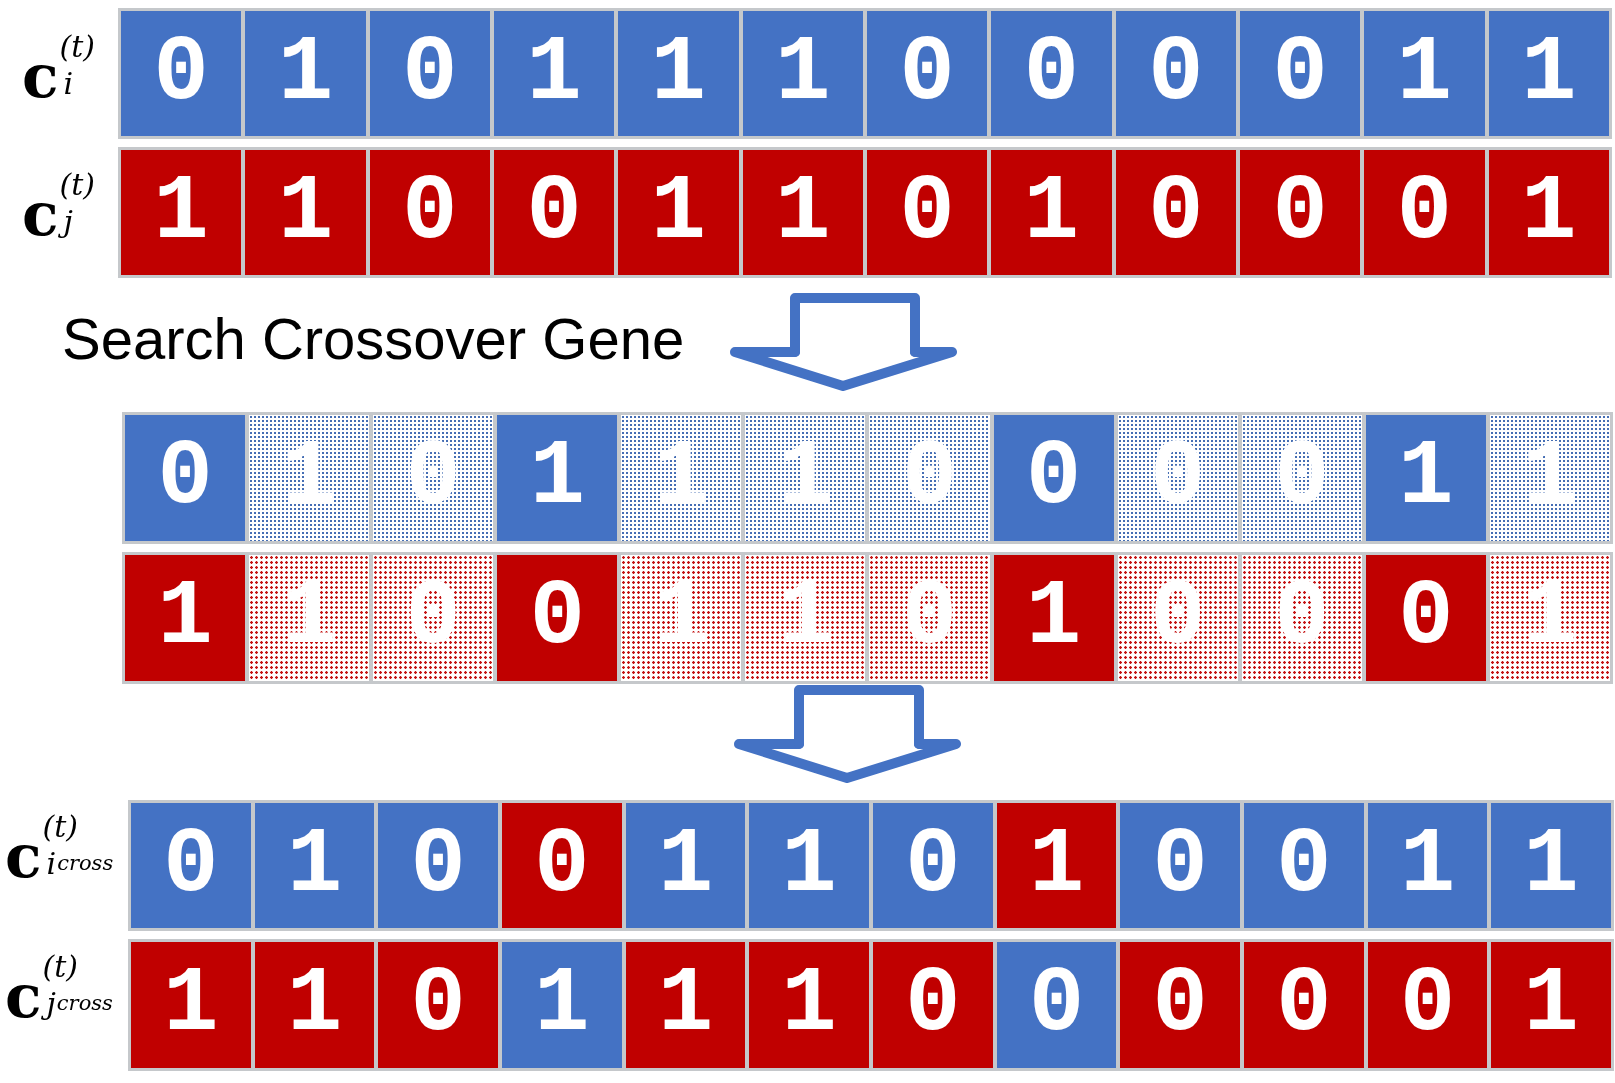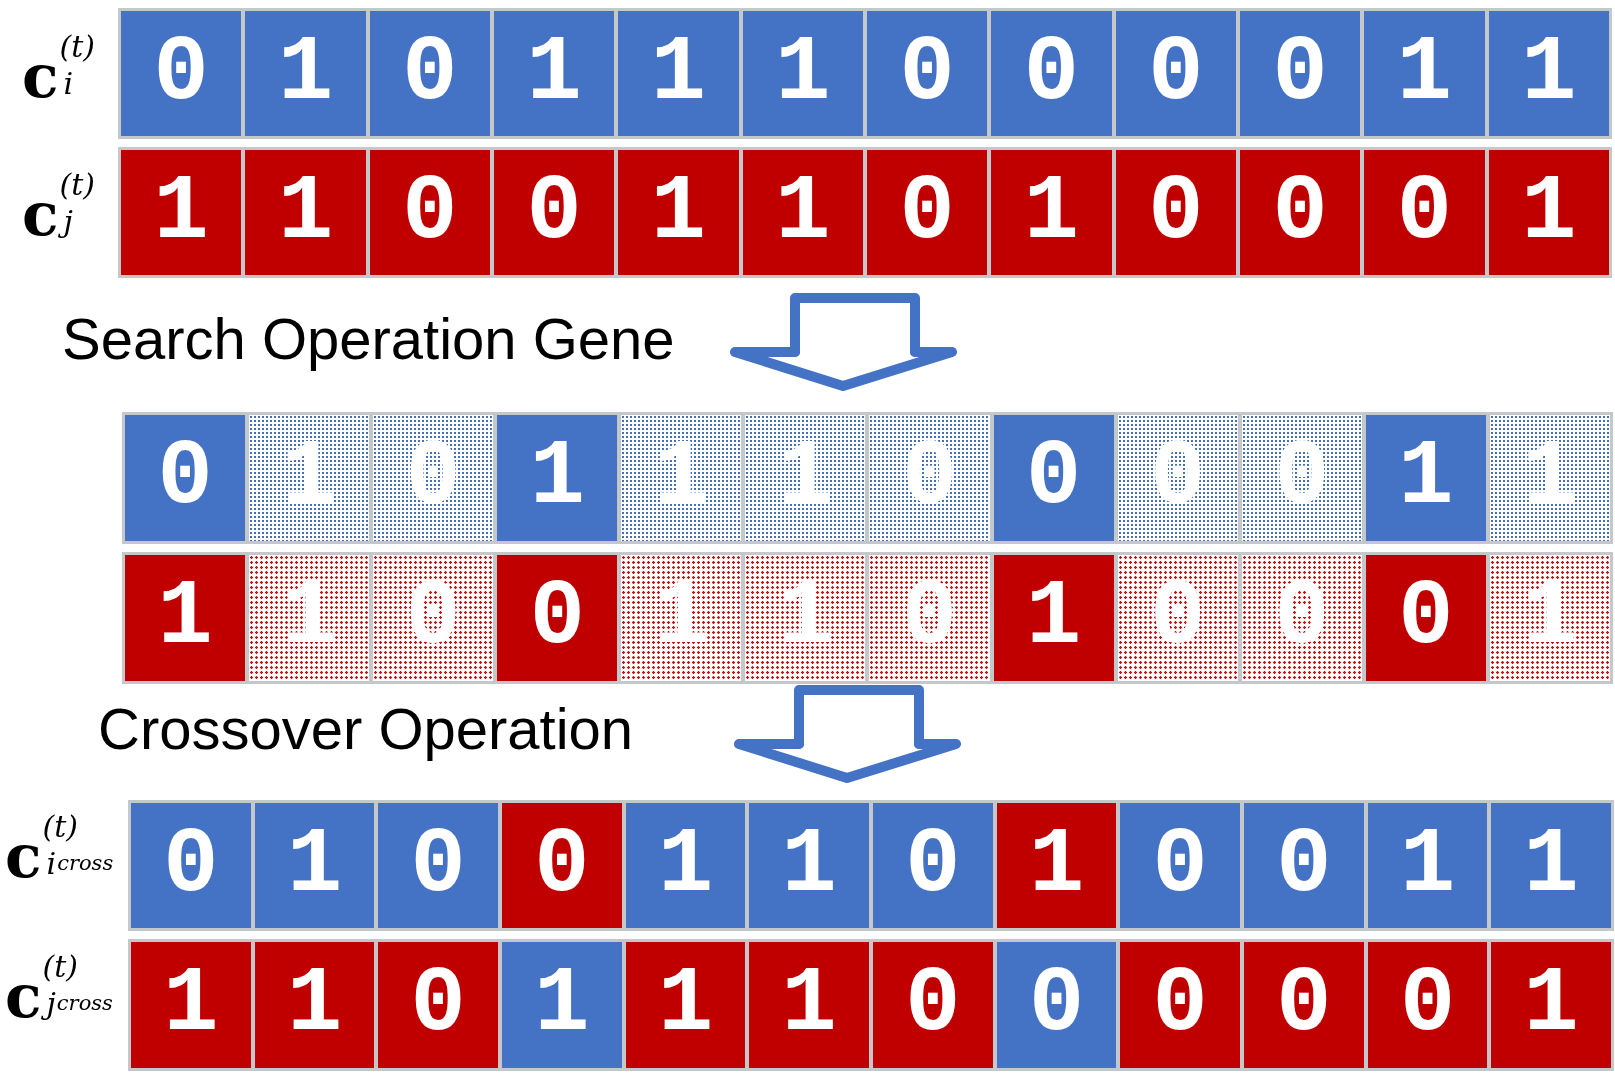--- a/index.html
+++ b/index.html
@@ -170,21 +170,21 @@
         <span class="digit">0</span>
       </div>
       <div class="cell red">
         <span class="digit">0</span>
       </div>
       <div class="cell red">
         <span class="digit">1</span>
       </div>
     </div>
 
-  <div class="step-caption caption-search">Search Operation Gene</div>
+  <div class="step-caption caption-search">Search Crossover Gene</div>
   <svg class="down-arrow arrow-search" viewBox="0 0 238 106" aria-hidden="true">
     <path d="M73 64 H13 L121 98 L230 64 H193" fill="none" stroke-width="10" stroke-linejoin="round" stroke-linecap="round" stroke="#4472C4"></path>
     <path d="M73 64 V10 H193 V64" fill="#ffffff" stroke-width="10" stroke-linejoin="round" stroke-linecap="round" stroke="#4472C4"></path>
   </svg>
 
   <div class="chromo-row row-diff-i">
       <div class="cell blue">
         <span class="digit">0</span>
       </div>
       <div class="cell blue faded">
@@ -253,21 +253,20 @@
         <span class="digit">0</span>
       </div>
       <div class="cell red">
         <span class="digit">0</span>
       </div>
       <div class="cell red faded">
         <span class="digit">1</span>
       </div>
     </div>
 
-  <div class="step-caption caption-crossover">Crossover Operation</div>
   <svg class="down-arrow arrow-crossover" viewBox="0 0 238 106" aria-hidden="true">
     <path d="M73 64 H13 L121 98 L230 64 H193" fill="none" stroke-width="10" stroke-linejoin="round" stroke-linecap="round" stroke="#4472C4"></path>
     <path d="M73 64 V10 H193 V64" fill="#ffffff" stroke-width="10" stroke-linejoin="round" stroke-linecap="round" stroke="#4472C4"></path>
   </svg>
 
   <div class="math-label label-child-i">
     <span class="mbase">c</span>
     <span class="mstack">
       <span class="msup">(t)</span>
       <span class="msub">

